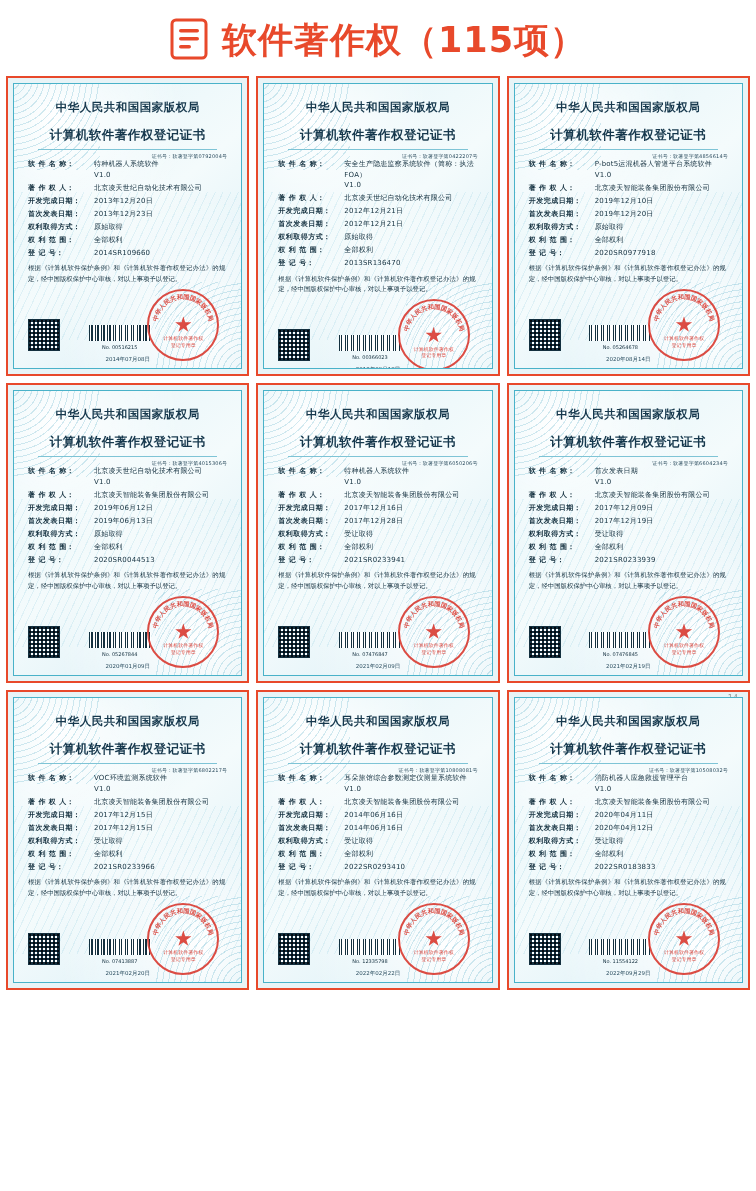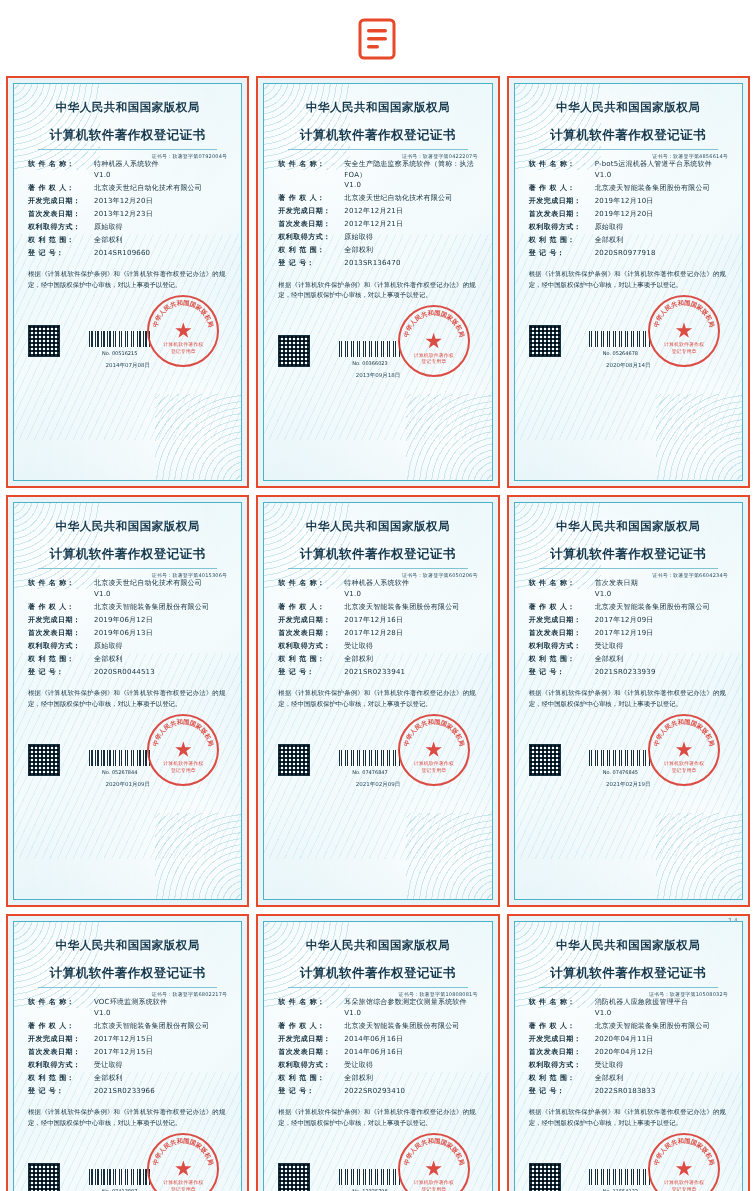--- a/index.html
+++ b/index.html
@@ -39,21 +39,21 @@
     box-sizing:border-box;
     overflow:hidden;
   }
   .cert-inner{
     position:relative;
     border:1px solid #49b2c9;
     background:
       radial-gradient(circle at 18% 12%, #ffffff 0%, rgba(255,255,255,0) 42%),
       radial-gradient(circle at 82% 88%, #ffffff 0%, rgba(255,255,255,0) 45%),
       linear-gradient(140deg,#d6eef4 0%,#eaf7fa 22%,#f4fbfc 50%,#e3f3f8 78%,#cfe9f1 100%);
-    height:398px;
+    height:286px;
     box-sizing:border-box;
     padding:14px 14px 26px 14px;
     overflow:hidden;
   }
   
   .cert-inner:before,.cert-inner:after{
     content:"";position:absolute;width:92px;height:92px;pointer-events:none;
     background:
       repeating-radial-gradient(circle at 0 0, rgba(60,160,190,.30) 0 1px, rgba(255,255,255,0) 1px 6px);
     opacity:.75;
@@ -86,21 +86,21 @@
 
   .rows{position:relative;z-index:2;}
   .row{display:flex;align-items:flex-start;font-size:7px;color:#14303f;line-height:1.5;margin-bottom:2.5px;}
   .row .lb{
     width:66px;flex:none;letter-spacing:.5px;font-weight:bold;
   }
   .row .vl{flex:1;letter-spacing:.2px;}
   .vl .sub{display:block;}
 
   .para{
-    position:relative;z-index:2;margin-top:11px;font-size:6.4px;color:#14303f;
+    position:relative;z-index:2;margin-top:5px;font-size:6.4px;color:#14303f;
     line-height:1.7;text-align:justify;padding-right:2px;
   }
 
   .footer{
     position:relative;z-index:3;margin-top:4px;height:78px;
   }
   .qr{
     position:absolute;left:0;bottom:16px;width:30px;height:30px;
     background:
       repeating-linear-gradient(0deg,#14303f 0 2px,#ffffff 2px 4px),
@@ -151,20 +151,21 @@
 
   <div class="header">
     <div class="header-icon">
       <svg viewBox="0 0 40 44" width="40" height="44" aria-hidden="true">
         <rect x="2" y="2" width="34" height="38" rx="4" fill="none" stroke="#e8492b" stroke-width="3"></rect>
         <rect x="9" y="11" width="20" height="3.6" rx="1.8" fill="#e8492b"></rect>
         <rect x="9" y="19" width="20" height="3.6" rx="1.8" fill="#e8492b"></rect>
         <rect x="9" y="27" width="12" height="3.6" rx="1.8" fill="#e8492b"></rect>
       </svg>
     </div>
+    <div class="header-title">软件著作权（115项）</div>
   </div>
 
   <div class="grid">
 
     <div class="cert">
       <div class="cert-inner">
         <div class="wave"></div>
         <div class="c-title1">中华人民共和国国家版权局</div>
         <div class="c-title2">计算机软件著作权登记证书</div>
         <div class="c-rule"></div>

